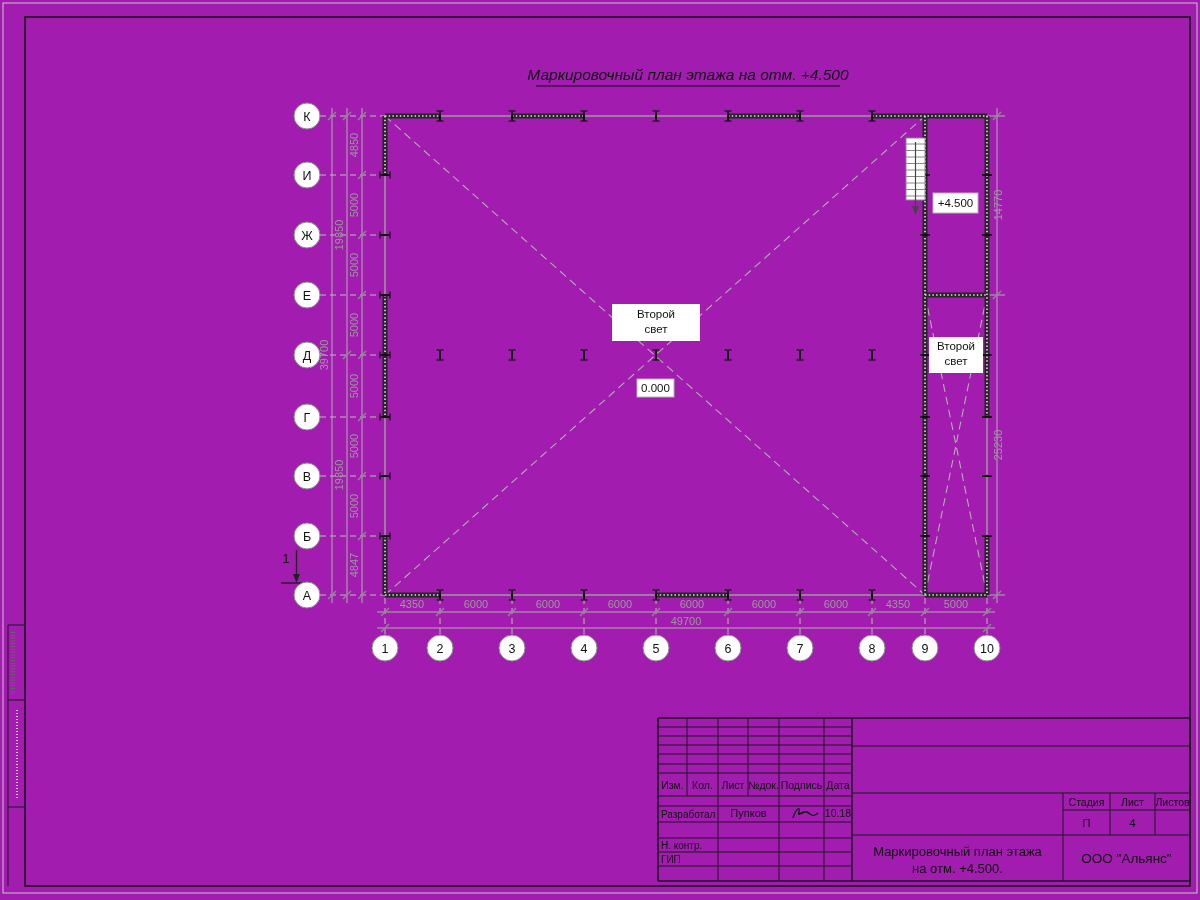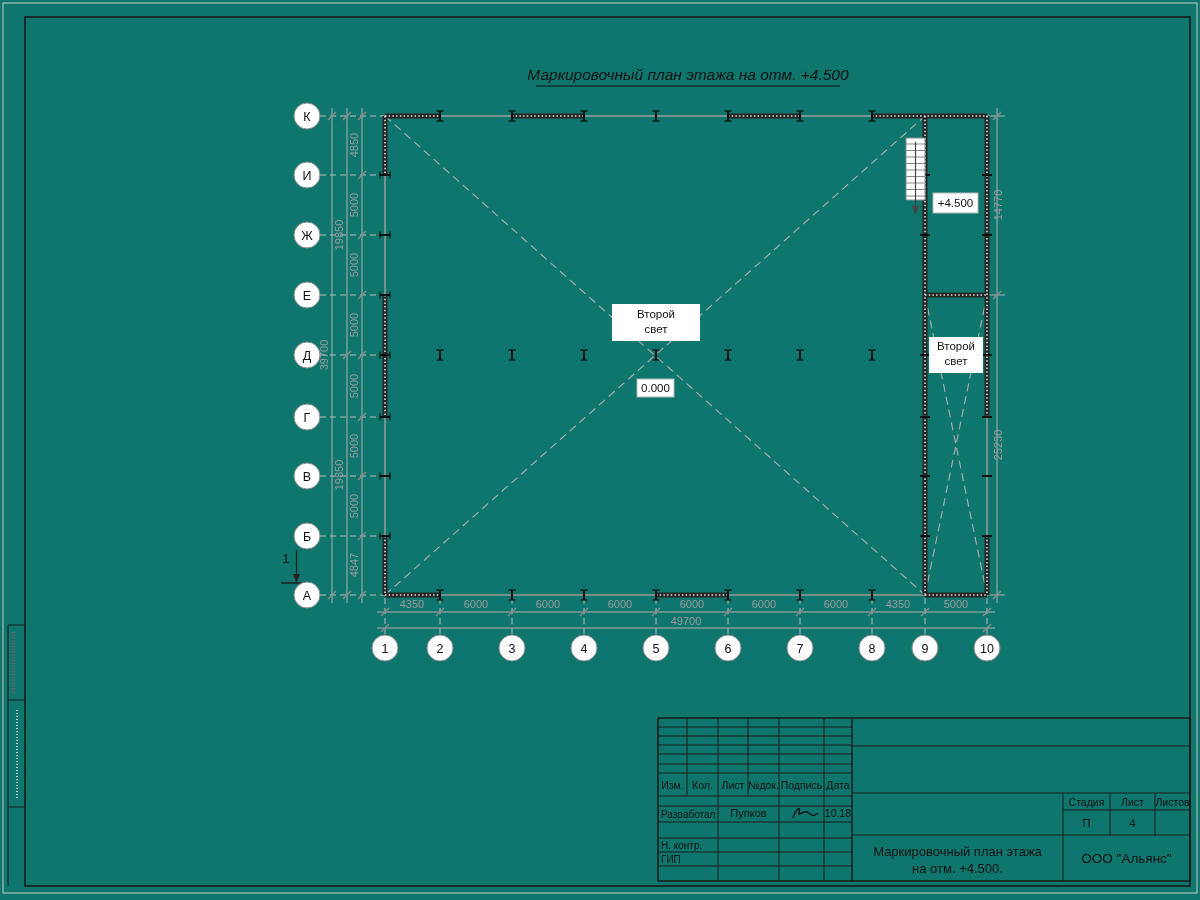--- a/index.html
+++ b/index.html
@@ -1,16 +1,16 @@
 <!DOCTYPE html>
 <html><head>
 <meta charset="utf-8">
 <style>
   html,body{margin:0;padding:0;background:#e8e8e8;}
-  .page{position:relative;width:1200px;height:900px;background:#0f766e;
+  .page{position:relative;width:1200px;height:900px;background:#a21caf;
         font-family:"Liberation Sans",sans-serif;overflow:hidden;}
   svg{position:absolute;left:0;top:0;}
   svg text{font-family:"Liberation Sans",sans-serif;}
   .dimtxt{fill:#9a9a9a;font-size:11px;}
   .axtxt{fill:#111;font-size:12.5px;}
   .lbl{fill:#111;font-size:11.5px;}
   .tbl{fill:#111;}
 </style>
 </head>
 <body>

